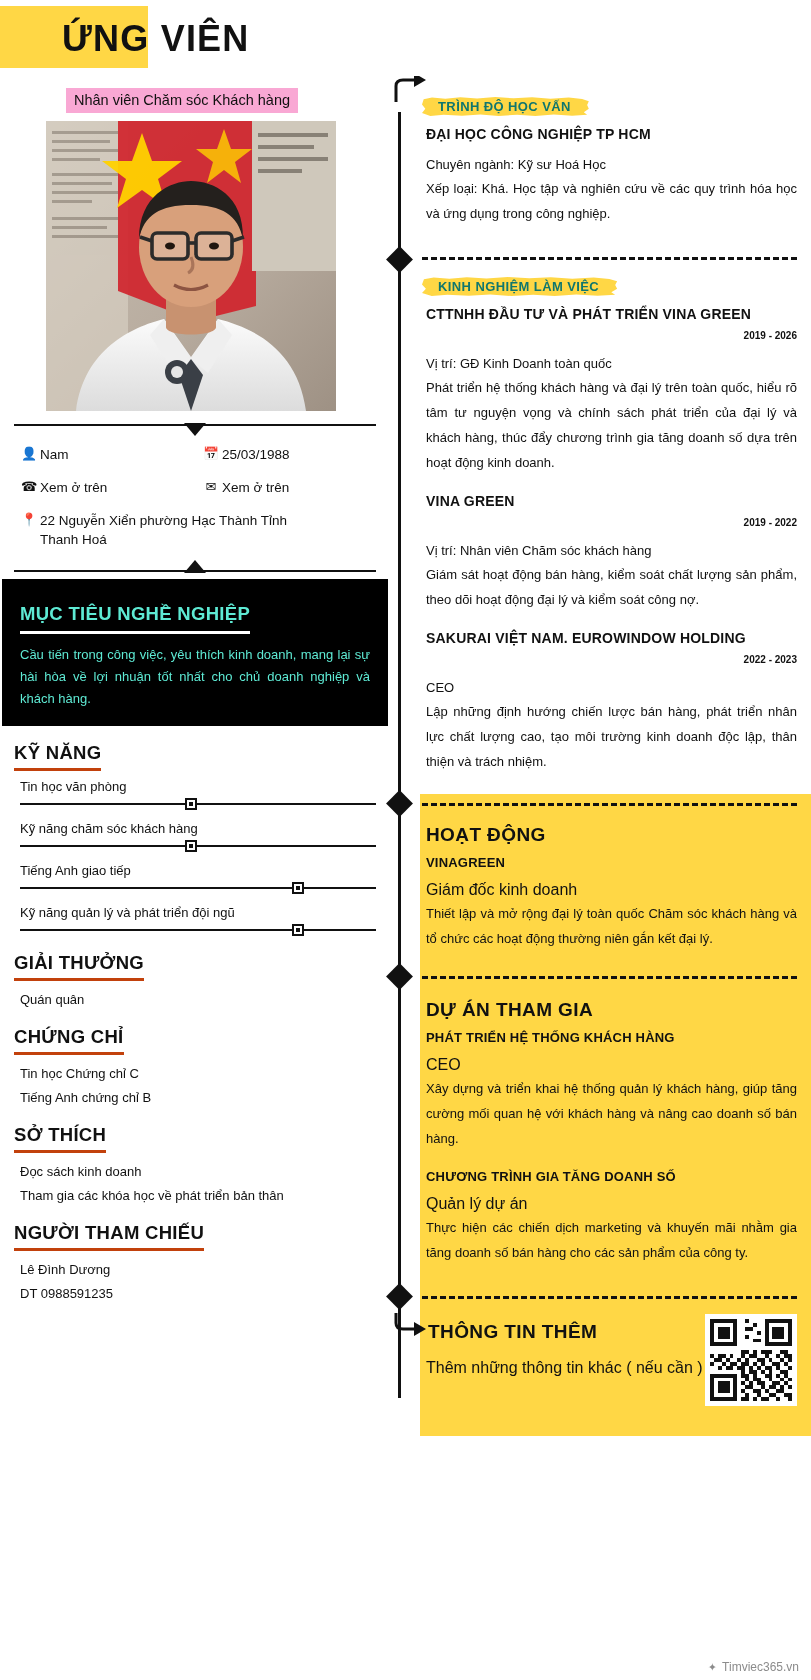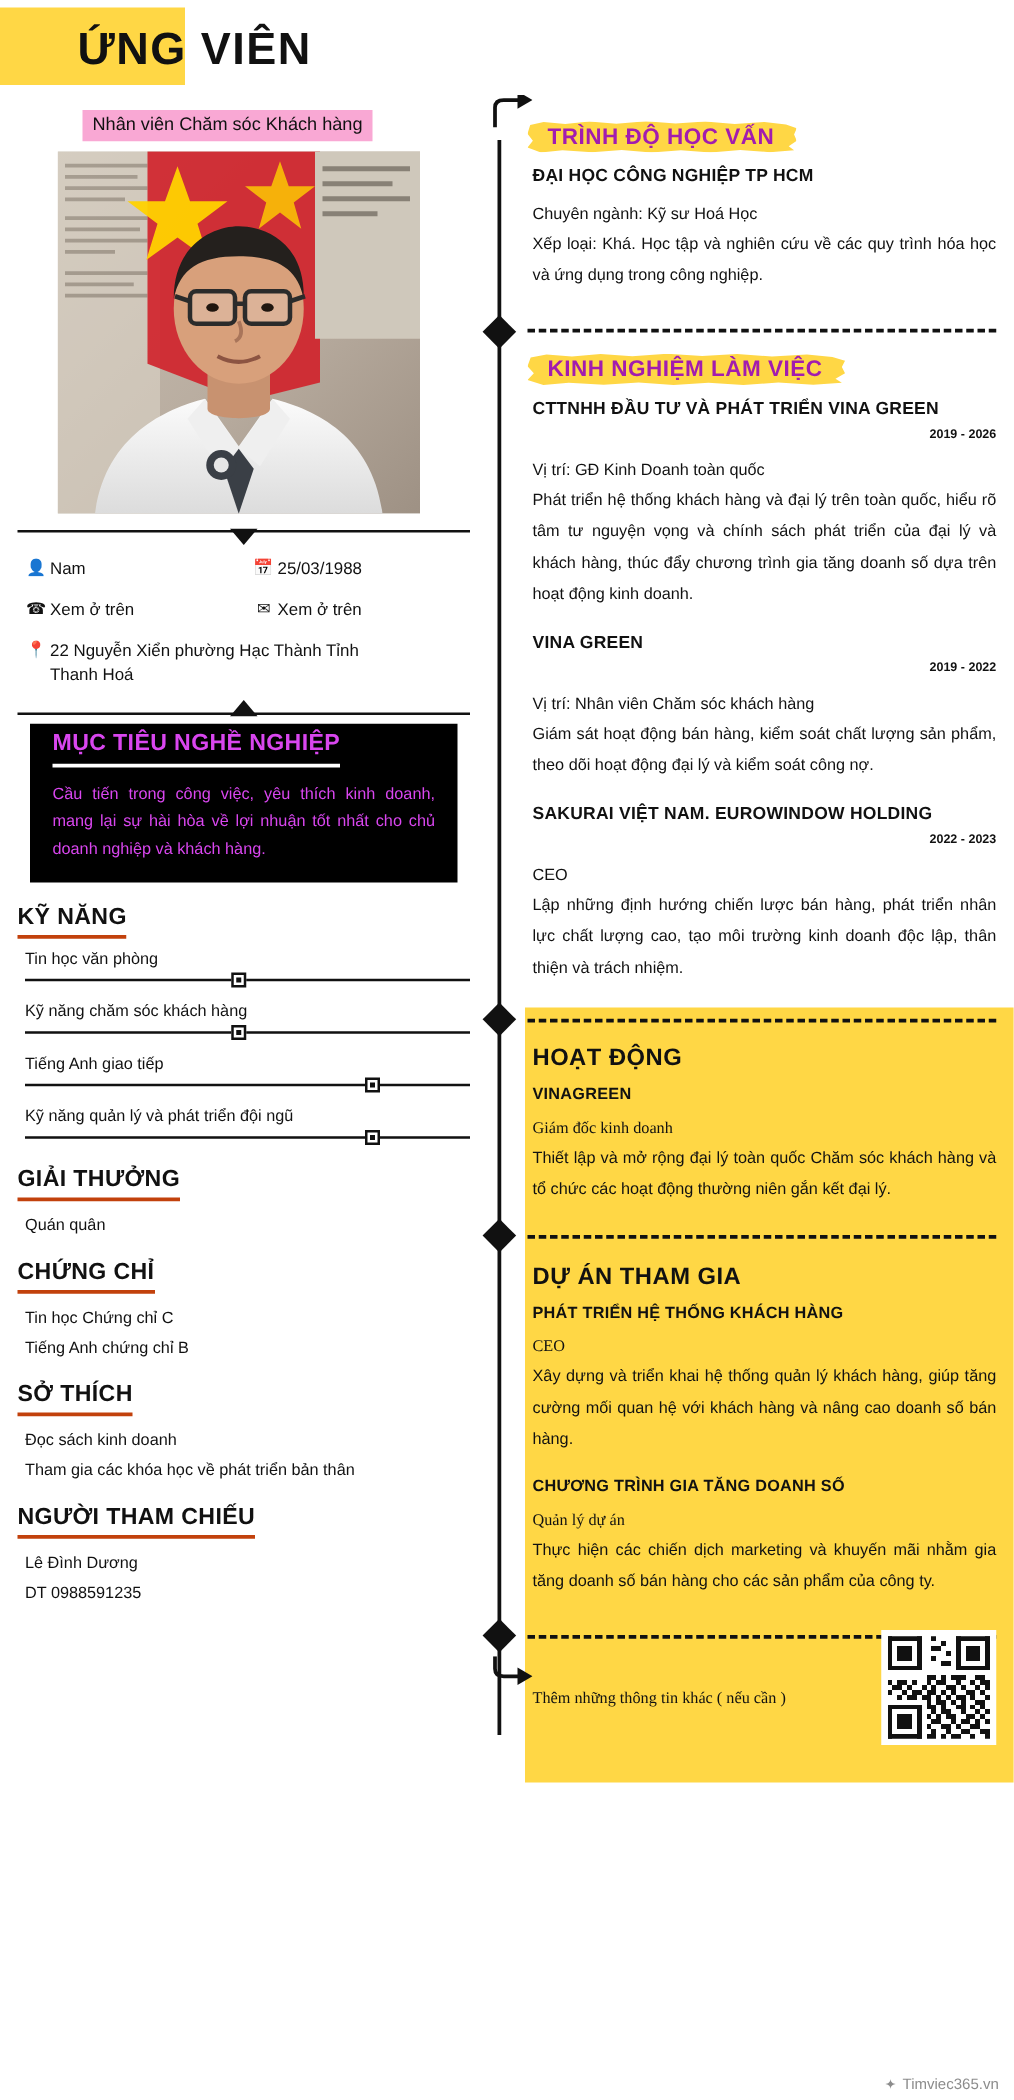--- a/index.html
+++ b/index.html
@@ -70,22 +70,22 @@
   .contact-cell.c1 { width:182px; }
   .contact-cell.c2 { flex:1; }
   .ci {
     width:22px; flex:0 0 22px; text-align:center;
     font-size:13px; line-height:17px; color:#111;
   }
   .ctxt { line-height:19px; }
 
   
   #objective {
-    background:#000; color:#d946ef;
-    margin:0 24px; padding:4px 18px 16px 18px;
+    background:#000; color:#5eead4;
+    margin:0 2px; padding:24px 18px 16px 18px;
   }
   #obj-h {
     font-size:18.5px; font-weight:bold; letter-spacing:0.3px;
     padding-bottom:6px; display:inline-block;
     border-bottom:3px solid #fff;
   }
   #obj-body {
     margin-top:10px; font-size:13px; line-height:22px;
     text-align:justify;
   }
@@ -128,22 +128,22 @@
     position:absolute; left:0px; top:0px; width:19px; height:19px;
     background:#111; transform:rotate(45deg);
   }
   .dashline {
     position:absolute; left:32px; right:14px; top:9px;
     border-top:3px dashed #111;
   }
 
   .rhead-hl {
     display:inline-block; position:relative;
-    font-size:18px; font-weight:bold; letter-spacing:0.4px;
-    padding:3px 12px 4px 12px; color:#a21caf;
+    font-size:13px; font-weight:bold; letter-spacing:0.4px;
+    padding:3px 12px 4px 12px; color:#0f766e;
   }
   .rhead-hl .paint {
     position:absolute; left:-4px; right:-6px; top:1px; bottom:2px;
     background:#ffd745; z-index:0;
     clip-path: polygon(1% 12%, 6% 2%, 14% 9%, 23% 1%, 33% 8%, 44% 0%, 55% 7%,
       66% 1%, 77% 9%, 88% 2%, 96% 10%, 100% 22%, 99% 42%, 100% 62%, 97% 80%,
       99% 93%, 90% 99%, 79% 92%, 68% 100%, 57% 93%, 46% 100%, 35% 92%,
       24% 99%, 13% 93%, 5% 100%, 0% 84%, 2% 62%, 0% 40%);
   }
   .rhead-hl span.t { position:relative; z-index:1; }
@@ -162,21 +162,21 @@
 
   
   #yellow-panel {
     position:absolute; left:30px; right:0; top:0; bottom:0;
     background:#ffd745; z-index:0;
   }
 
   #right-inner { position:relative; z-index:2; }
 
   .sub-b { font-size:13px; font-weight:bold; margin-top:9px; letter-spacing:0.2px; }
-  .sub-n { font-size:13px; margin-top:9px; line-height:21px;font-family:Liberation Serif, serif; }
+  .sub-n { font-size:16px; margin-top:9px; line-height:21px; }
 
   
   #qr {
     position:absolute; right:14px; bottom:30px;
     width:92px; height:92px; background:#fff; padding:5px; z-index:5;
   }
   #qr svg { display:block; }
 
   
   #footer {
@@ -485,20 +485,21 @@
         </div>
 
         <div class="rsec" style="position:relative;">
           <div class="diamond" style="top:0px;"></div>
           <div class="dashline"></div>
           <div style="height:34px;"></div>
           <svg class="arrow-connect" viewBox="0 0 34 26" style="top:26px;">
             <path d="M4 0 V10 Q4 16 11 16 H24" stroke="#111" stroke-width="3" fill="none"></path>
             <path d="M22 9 L34 16 L22 23 Z" fill="#111"></path>
           </svg>
+          <div class="rhead-plain" style="margin-left:2px;">THÔNG TIN THÊM</div>
           <div class="sub-n" style="margin-top:14px;">Thêm những thông tin khác ( nếu cần )</div>
           <div style="height:58px;"></div>
         </div>
 
         <div id="qr">
           <svg width="82" height="82" viewBox="0 0 21 21" shape-rendering="crispEdges">
             <rect width="21" height="21" fill="#fff"></rect>
             <g fill="#111">
               <rect x="0" y="0" width="7" height="1"></rect>
                 <rect x="0" y="6" width="7" height="1"></rect>

